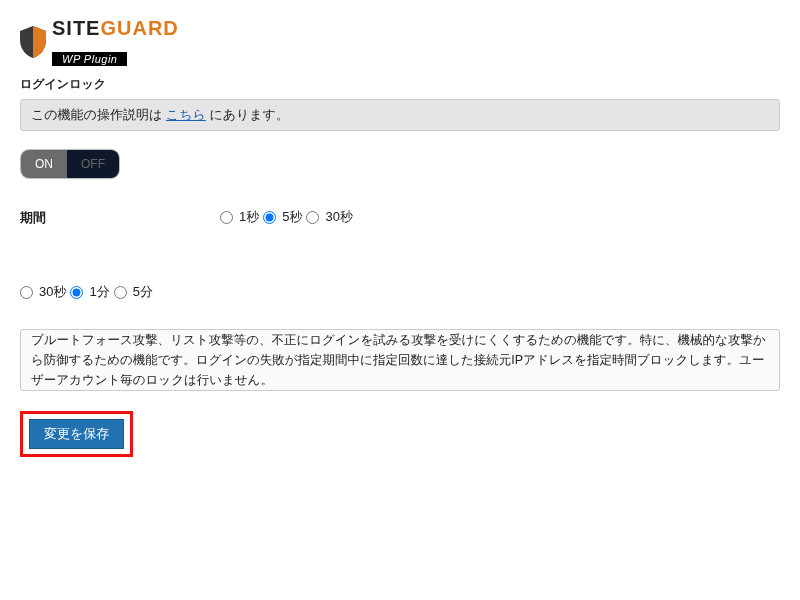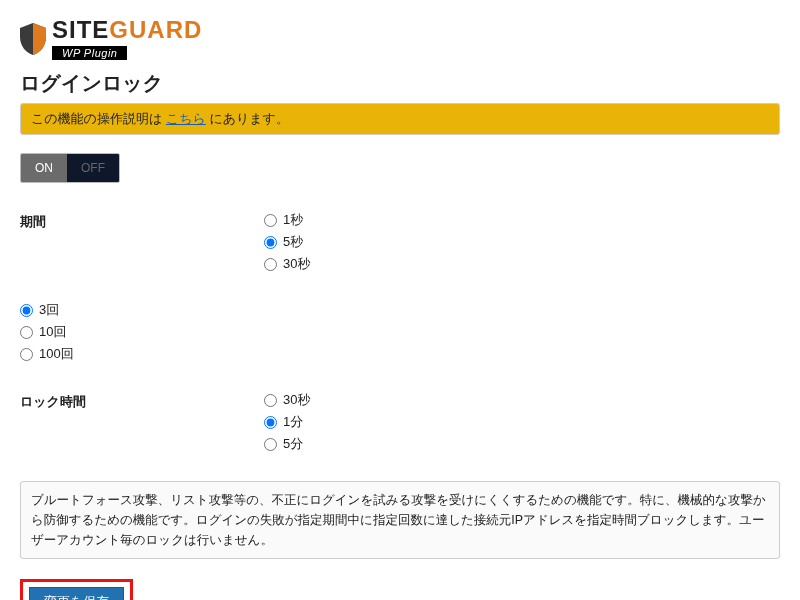--- a/index.html
+++ b/index.html
@@ -15,103 +15,101 @@
     display: flex;
     align-items: center;
     margin-bottom: 8px;
   }
   .logo-icon {
     width: 26px; height: 32px;
     margin-right: 6px;
   }
   .logo-text {
     font-weight: bold;
-    font-size: 24px;
+    font-size: 20px;
     letter-spacing: 1px;
     line-height: 1;
   }
   .logo-text .g { color: #e07a1f; }
   .logo-badge {
     display: inline-block;
     background: #000;
     color: #fff;
     font-size: 11px;
     font-weight: normal;
     padding: 1px 10px;
-    margin-top: 4px;
+    margin-top: 14px;
     letter-spacing: .5px;
     font-style: italic;
     text-align: right;
   }
   h2.page-title {
-    font-size: 20px;
+    font-size: 12px;
     margin: 10px 0 6px 0;
     font-weight: bold;
   }
   .help-box {
     border: 1px solid #ccc;
     border-radius: 3px;
     padding: 6px 10px;
-    background: #eab308;
+    background: #e5e5e5;
     margin-bottom: 18px;
   }
   .help-box a { color: #1a5fb4; text-decoration: underline; cursor: pointer; }
   
   .toggle {
     display: inline-flex;
     border: 1px solid #bbb;
-    border-radius: 2px;
+    border-radius: 9px;
     overflow: hidden;
     margin-bottom: 28px;
   }
   .toggle button {
     border: none;
     padding: 7px 14px;
     font-size: 12px;
     cursor: pointer;
     background: #0f172a;
     color: #666;
   }
   .toggle button.active {
     background: #6b6b6b;
     color: #fff;
   }
   
   .row {
     display: flex;
     margin-bottom: 28px;
-    gap: 44px;
   }
   .row .label {
     width: 200px;
     font-weight: bold;
     font-size: 13px;
     padding-top: 2px;
   }
   .row .opts {
     display: flex;
-    flex-direction: column;
     gap: 4px;
   }
   .row .opts label {
     display: flex;
     align-items: center;
     gap: 6px;
     font-size: 13px;
     cursor: pointer;
   }
   .row .opts input[type=radio] {
     margin: 0;
   }
   
   .desc-box {
     border: 1px solid #ccc;
     border-radius: 3px;
     background: #fafafa;
-    padding: 8px 10px;
+    padding: 0 10px;
     font-size: 12.5px;
     line-height: 1.6;
     margin-bottom: 20px;
   }
   
   .save-wrap {
     display: inline-block;
     border: 3px solid #e11;
     padding: 5px 6px;
   }
@@ -170,39 +168,24 @@
       </label>
     <label>
         <input type="radio" name="period" style="">
         <span>30秒</span>
       </label>
   </div>
 </div>
 
 
 <div class="row">
-  <div class="opts">
-    <label>
-        <input type="radio" name="count" checked="" style="">
-        <span>3回</span>
-      </label>
-    <label>
-        <input type="radio" name="count" style="">
-        <span>10回</span>
-      </label>
-    <label>
-        <input type="radio" name="count" style="">
-        <span>100回</span>
-      </label>
-  </div>
 </div>
 
 
 <div class="row">
-  <div class="label">ロック時間</div>
   <div class="opts">
     <label>
         <input type="radio" name="lock" style="">
         <span>30秒</span>
       </label>
     <label>
         <input type="radio" name="lock" checked="" style="">
         <span>1分</span>
       </label>
     <label>

